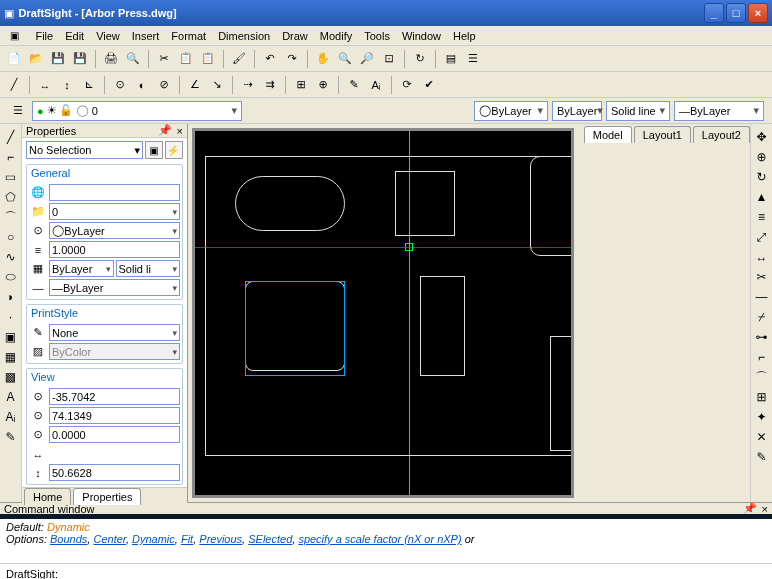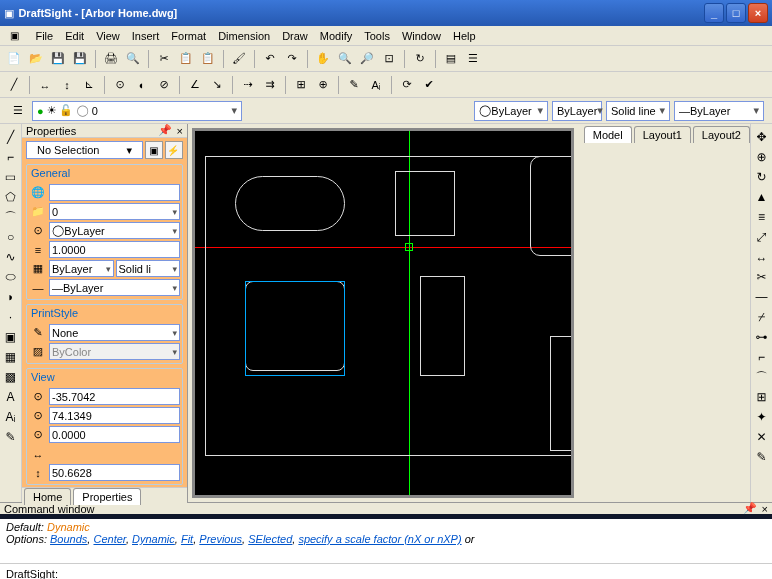--- a/index.html
+++ b/index.html
@@ -15,25 +15,25 @@
 .toolbar { background: #ece9d8; height: 26px; display: flex; align-items: center; padding: 2px 4px; border-bottom: 1px solid #ccc; gap: 2px; }
 .tbtn { width: 20px; height: 20px; border: 1px solid transparent; display: flex; align-items: center; justify-content: center; border-radius: 2px; }
 .sep { width: 1px; height: 18px; background: #aaa; margin: 0 3px; }
 .layerrow { background: #ece9d8; height: 26px; display: flex; align-items: center; padding: 2px 8px; gap: 4px; border-bottom: 1px solid #ccc; }
 .combo { height: 20px; border: 1px solid #7a96df; background: white; padding: 0 4px; display: flex; align-items: center; font-size: 11px; }
 .combo .arrow { margin-left: auto; color: #555; }
 .main { display: flex; height: 378px; }
 .leftbar, .rightbar { width: 22px; background: #ece9d8; display: flex; flex-direction: column; align-items: center; padding-top: 4px; gap: 2px; border-right: 1px solid #ccc; }
 .rightbar { border-right: none; border-left: 1px solid #ccc; }
 .sidebtn { width: 18px; height: 18px; display: flex; align-items: center; justify-content: center; font-size: 12px; }
-.panel { width: 166px; background: #fdba74; display: flex; flex-direction: column; border-right: 1px solid #999; }
+.panel { width: 166px; background: #ffffff; display: flex; flex-direction: column; border-right: 1px solid #999; }
 .panelhdr { background: #ece9d8; height: 18px; display: flex; align-items: center; padding: 0 4px; border-bottom: 1px solid #ccc; font-size: 11px; }
 .panelhdr .spring { flex: 1; }
 .selrow { padding: 3px 4px; display: flex; gap: 2px; align-items: center; }
-.selcombo { flex: 1; height: 18px; border: 1px solid #7a96df; background: white; padding: 0 10px; display: flex; align-items: center; }
+.selcombo { flex: 1; height: 18px; border: 1px solid #7a96df; background: white; padding: 0 2px; display: flex; align-items: center; }
 .sqbtn { width: 18px; height: 18px; border: 1px solid #999; background: #f4f4f4; display: flex; align-items: center; justify-content: center; font-size: 10px; }
 .section { margin: 2px 4px; border: 1px solid #b8cee0; border-radius: 2px; }
 .sechdr { color: #0066cc; padding: 2px 4px; font-size: 11px; }
 .secbody { padding: 2px; }
 .prow { display: flex; align-items: center; height: 19px; gap: 2px; }
 .picon { width: 18px; text-align: center; }
 .pval { flex: 1; height: 17px; border: 1px solid #7a96df; background: white; padding: 0 2px; display: flex; align-items: center; }
 .pval .arrow { margin-left: auto; color: #555; font-size: 9px; }
 .panel-spacer { flex: 1; }
 .tabs { height: 20px; display: flex; align-items: center; background: #ece9d8; border-top: 1px solid #ccc; }
@@ -52,21 +52,21 @@
 .cmdbody { background: white; padding: 2px 6px; height: 44px; font-style: italic; }
 .cmdbody .orange { color: #e67700; }
 .cmdbody .link { color: #0055cc; text-decoration: underline; font-style: italic; }
 .cmdinput { background: white; border-top: 1px solid #ccc; height: 20px; display: flex; align-items: center; padding: 0 6px; }
 </style>
 </head>
 <body>
 
 <div class="titlebar">
   <span class="icon">▣</span>
-  <span class="title">DraftSight - [Arbor Home.dwg]</span>
+  <span class="title">DraftSight - [Arbor Press.dwg]</span>
   <div class="winbtn">_</div>
   <div class="winbtn">□</div>
   <div class="winbtn close">×</div>
 </div>
 
 <div class="menubar">
   <span class="icon">▣</span>
   <span>File</span>
   <span>Edit</span>
   <span>View</span>

